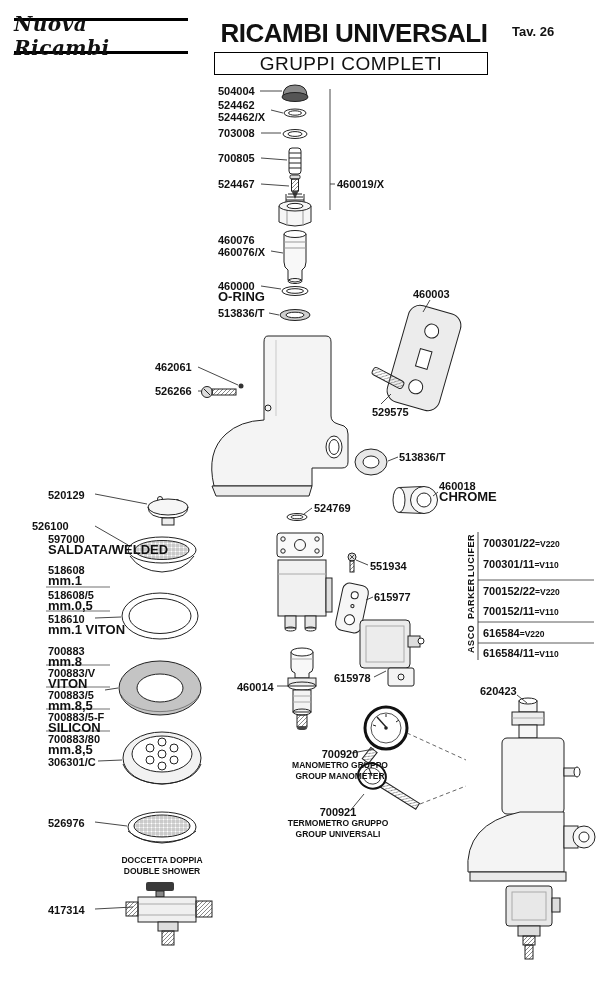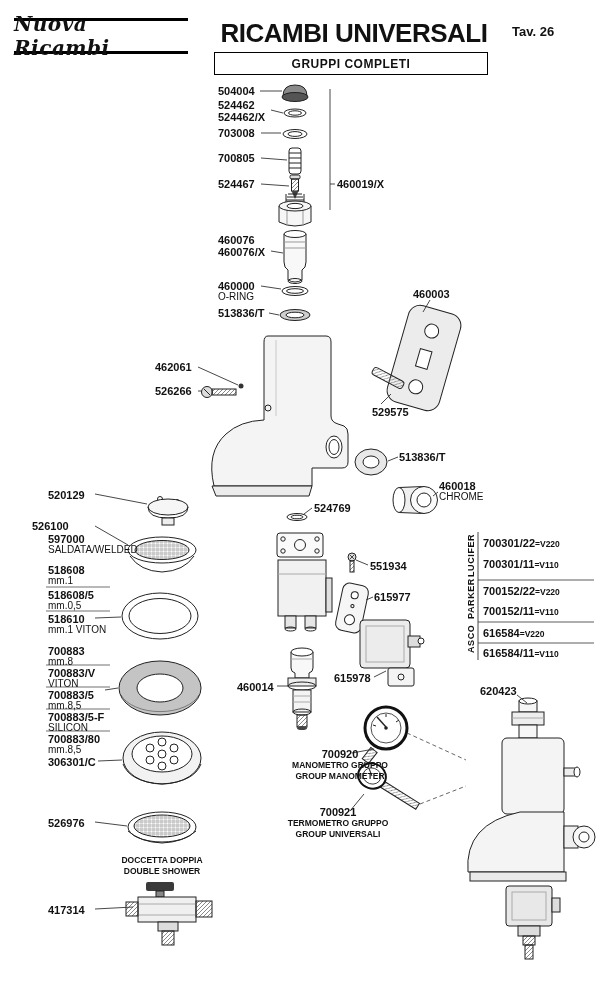--- a/index.html
+++ b/index.html
@@ -10,24 +10,24 @@
   .logo{position:absolute;left:14px;top:18px;width:174px;height:30px;
         border-top:3px solid #000;border-bottom:3px solid #000;
         display:flex;align-items:center;justify-content:center;
         font-family:"DejaVu Serif", serif;font-style:italic;font-weight:bold;
         font-size:20px;letter-spacing:.5px;}
   .title{position:absolute;left:198px;top:18px;width:312px;text-align:center;
          font-weight:bold;font-size:26px;letter-spacing:-.5px;}
   .plate{position:absolute;left:512px;top:24px;font-weight:bold;font-size:13px;}
   .banner{position:absolute;left:214px;top:52px;width:272px;height:21px;
           border:1.5px solid #000;display:flex;align-items:center;justify-content:center;
-          font-weight:bold;font-size:12px;letter-spacing:.5px;}
+          font-weight:normal;font-size:19px;letter-spacing:.5px;}
   
   .lbl{position:absolute;font-weight:bold;font-size:11px;line-height:12px;white-space:nowrap;}
-  .lbl .sub{display:block;font-weight:normal;font-size:10px;line-height:10px;}
+  .lbl .sub{display:block;font-weight:bold;font-size:13px;line-height:10px;}
   .inst{position:absolute;text-align:center;font-weight:bold;font-size:11px;line-height:12px;}
   .inst span{display:block;}
   .inst .cap{font-size:8.5px;line-height:10.5px;font-weight:bold;}
   .vrow{position:absolute;font-weight:bold;font-size:11px;white-space:nowrap;}
   .vrow .volt{font-size:8.5px;font-weight:bold;}
   .brand{position:absolute;font-weight:bold;font-size:9px;letter-spacing:.6px;
          transform:rotate(-90deg);transform-origin:left top;white-space:nowrap;}
   svg{position:absolute;left:0;top:0;}
 </style>
 </head>

